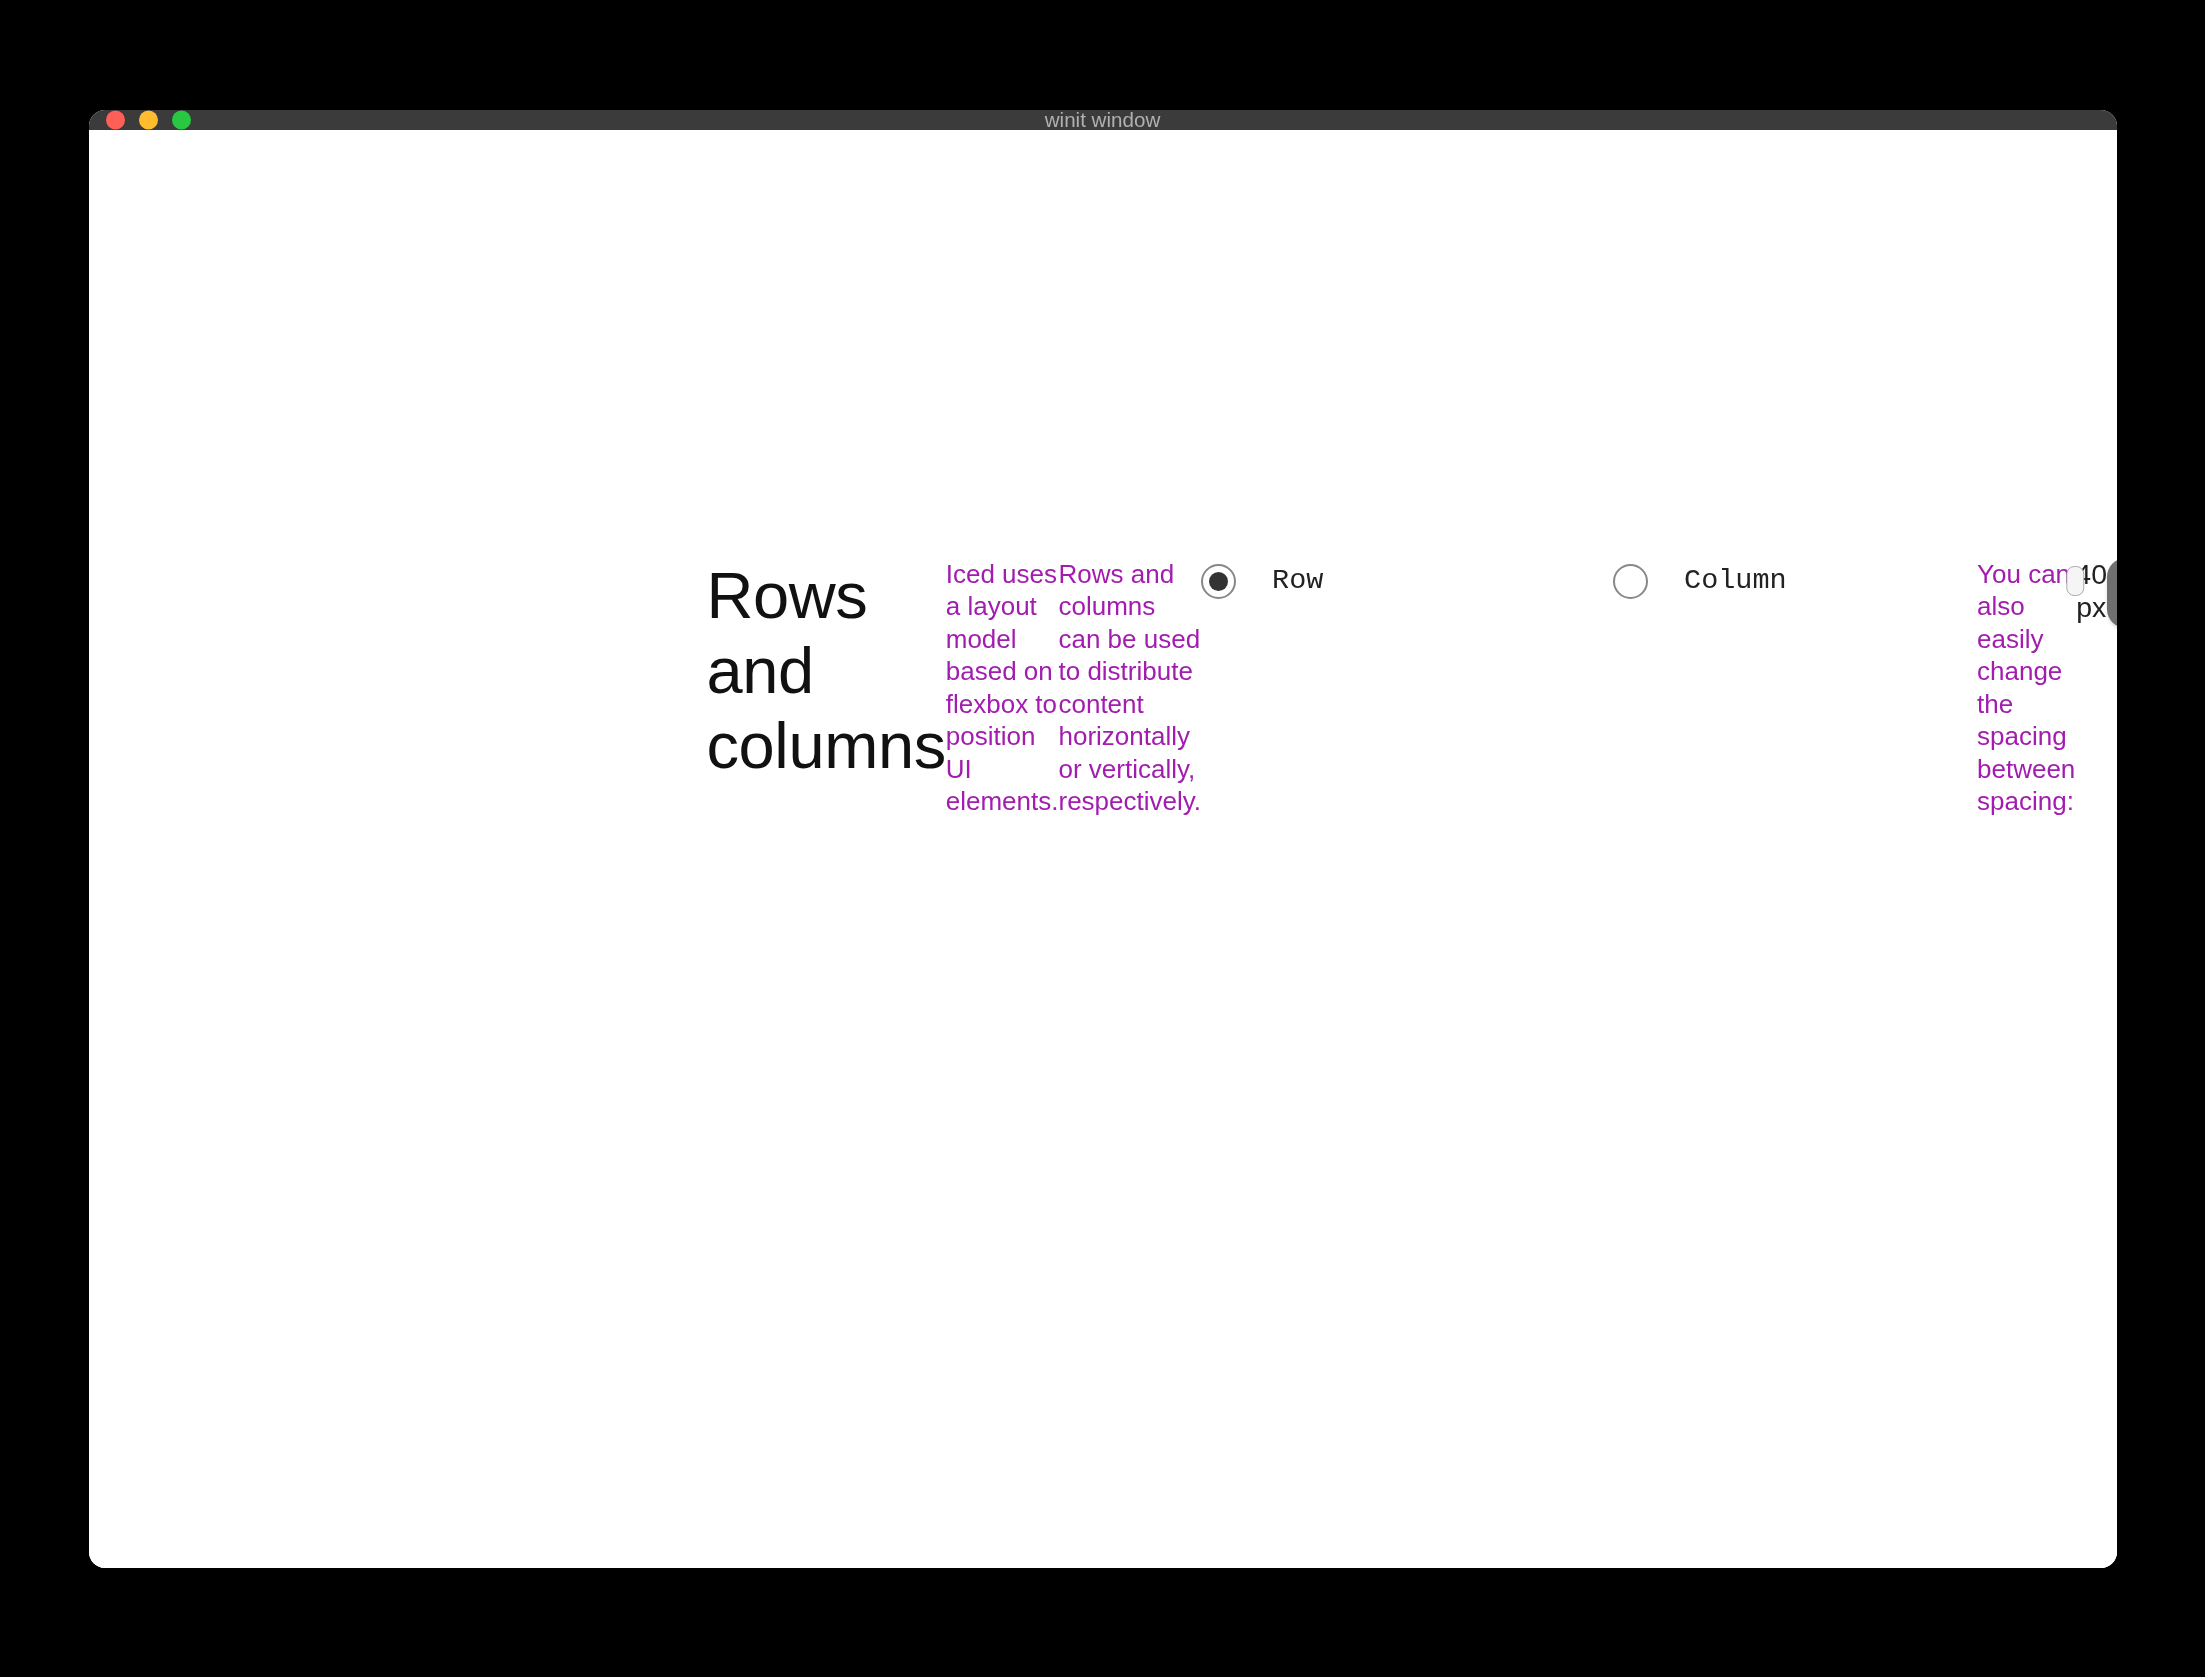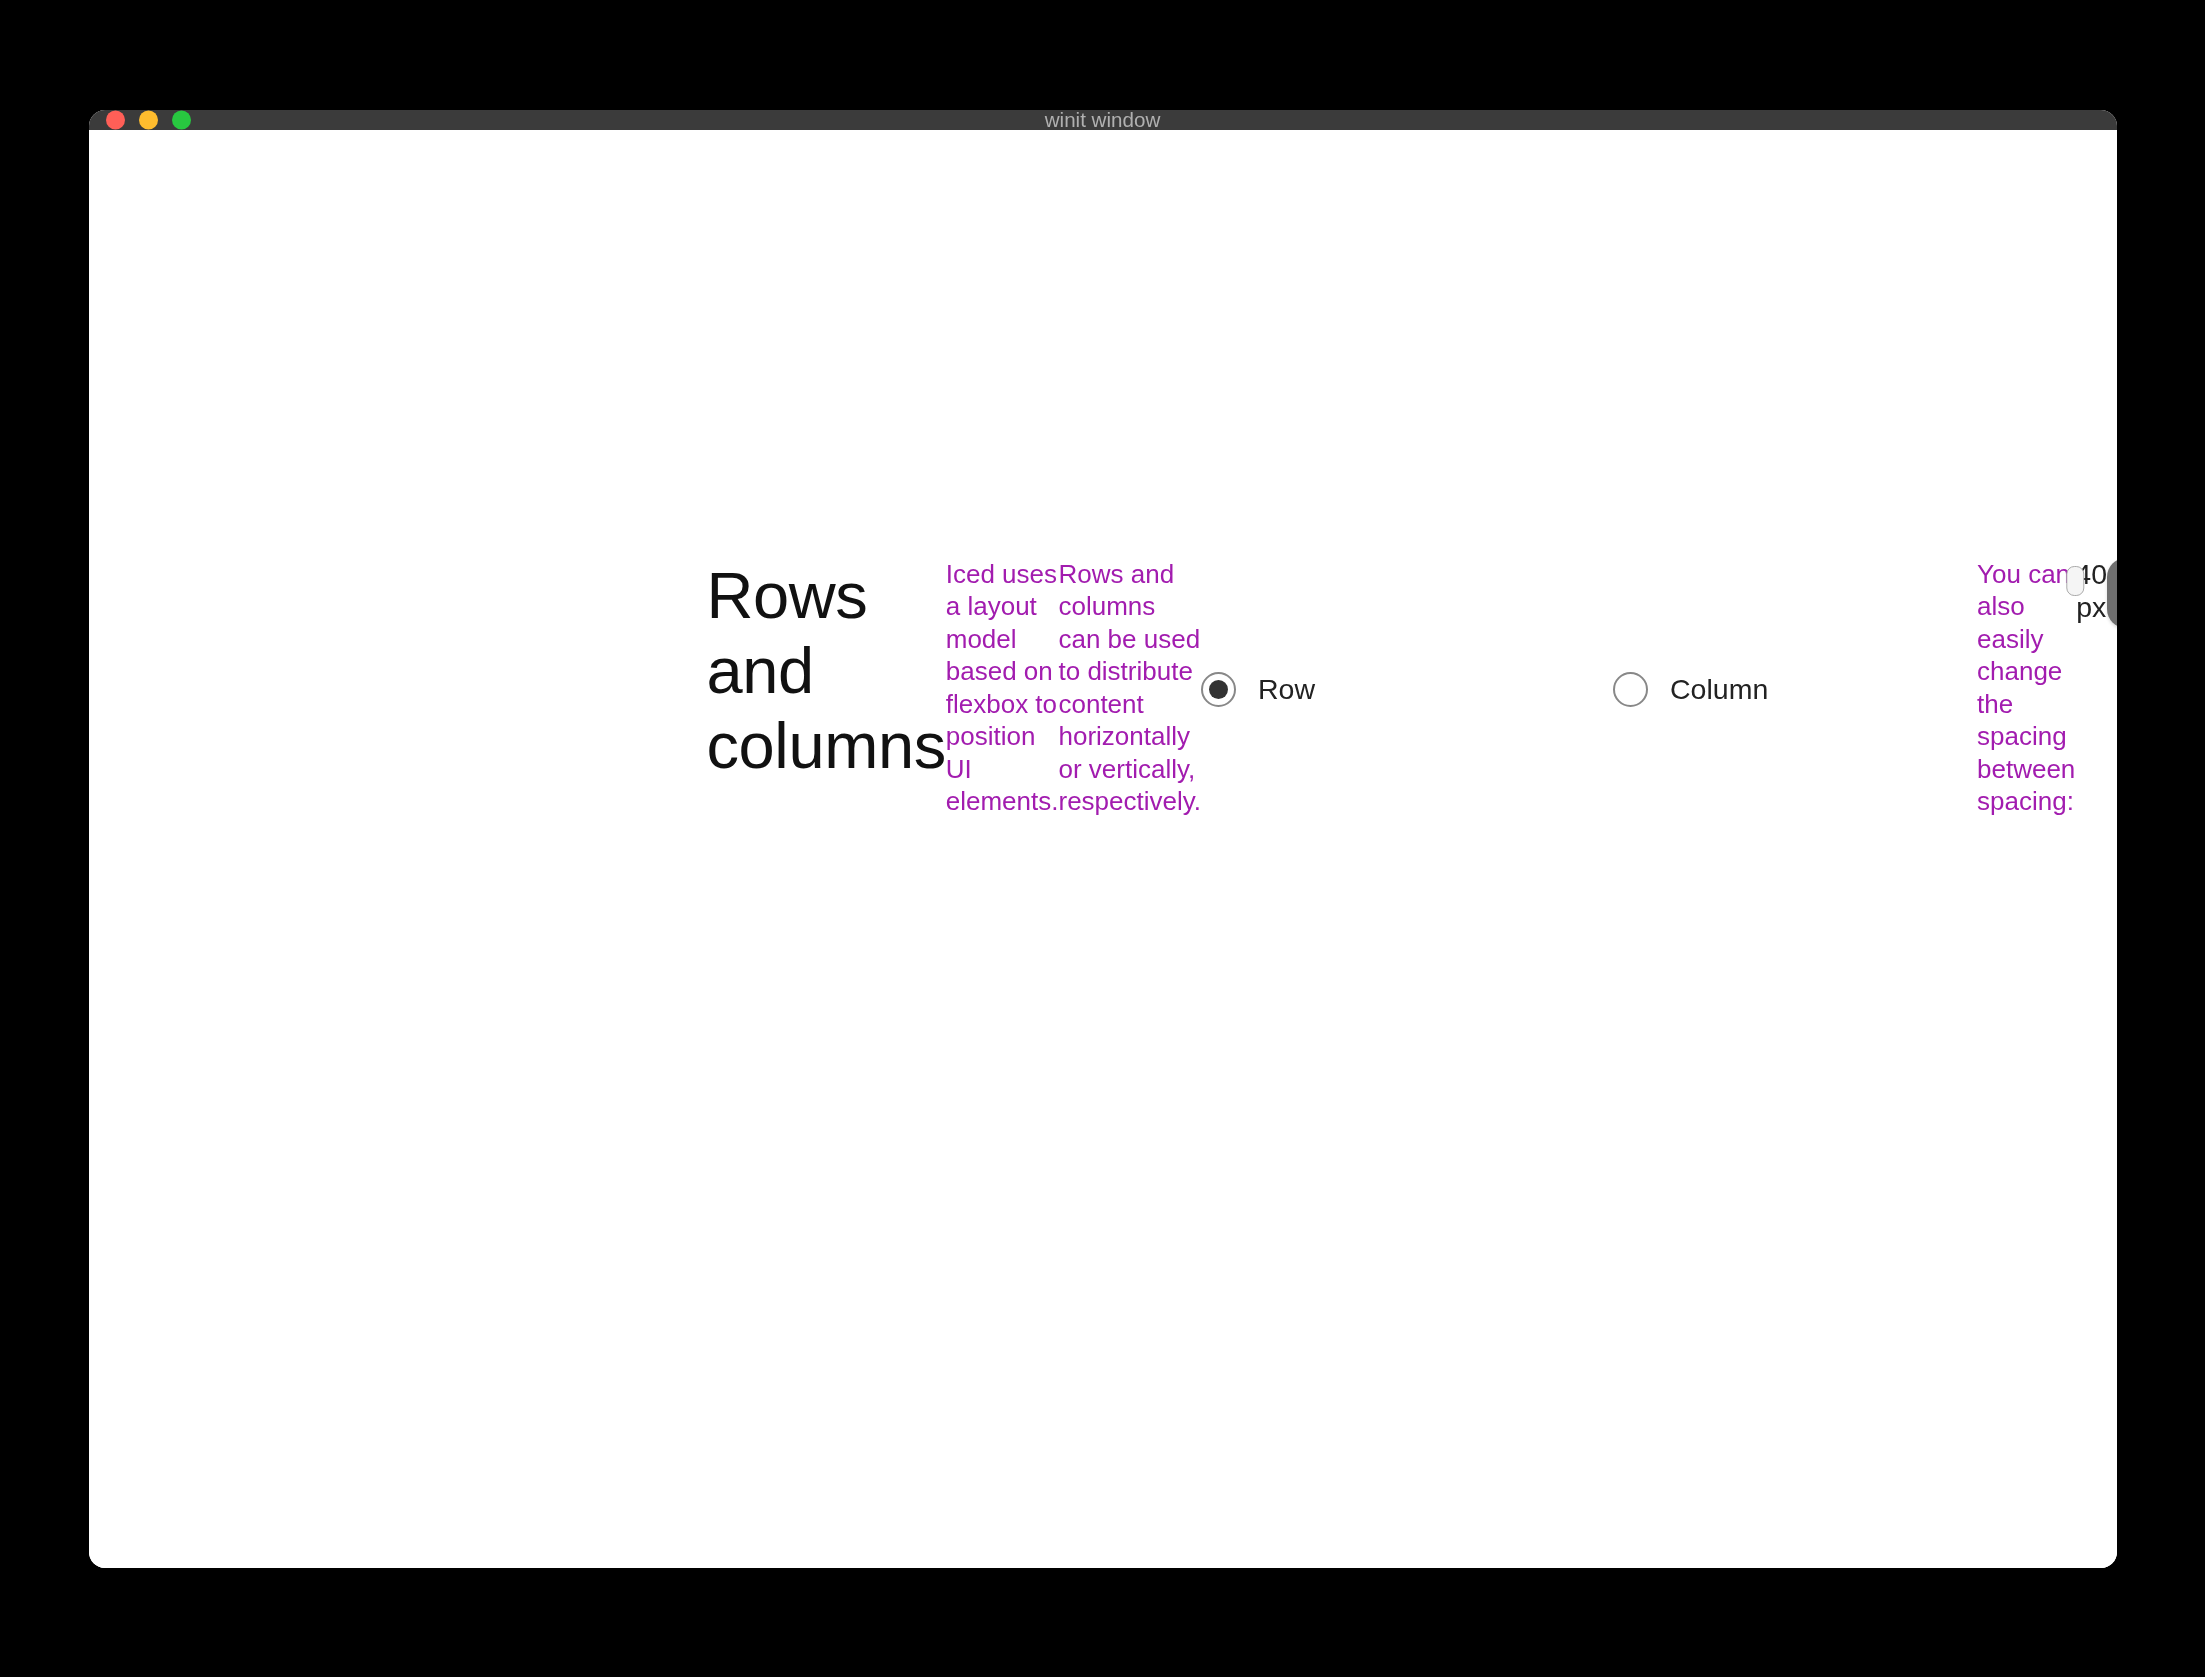--- a/index.html
+++ b/index.html
@@ -84,24 +84,24 @@
     margin-bottom: 22px;
   }
   .radio-row {
     display: flex;
     gap: 48px;
     margin-top: 6.3px;
     margin-bottom: 25px;
   }
   .radio-option {
     display: flex;
-    align-items: center;
-    gap: 22px;
+    gap: 36px;
     cursor: pointer;
     width: 364px;
+    font-family: Liberation Mono, monospace;
   }
   .radio-circle {
     width: 35px;
     height: 35px;
     border-radius: 50%;
     border: 2.4px solid #888;
     display: flex;
     align-items: center;
     justify-content: center;
     background: #fff;

